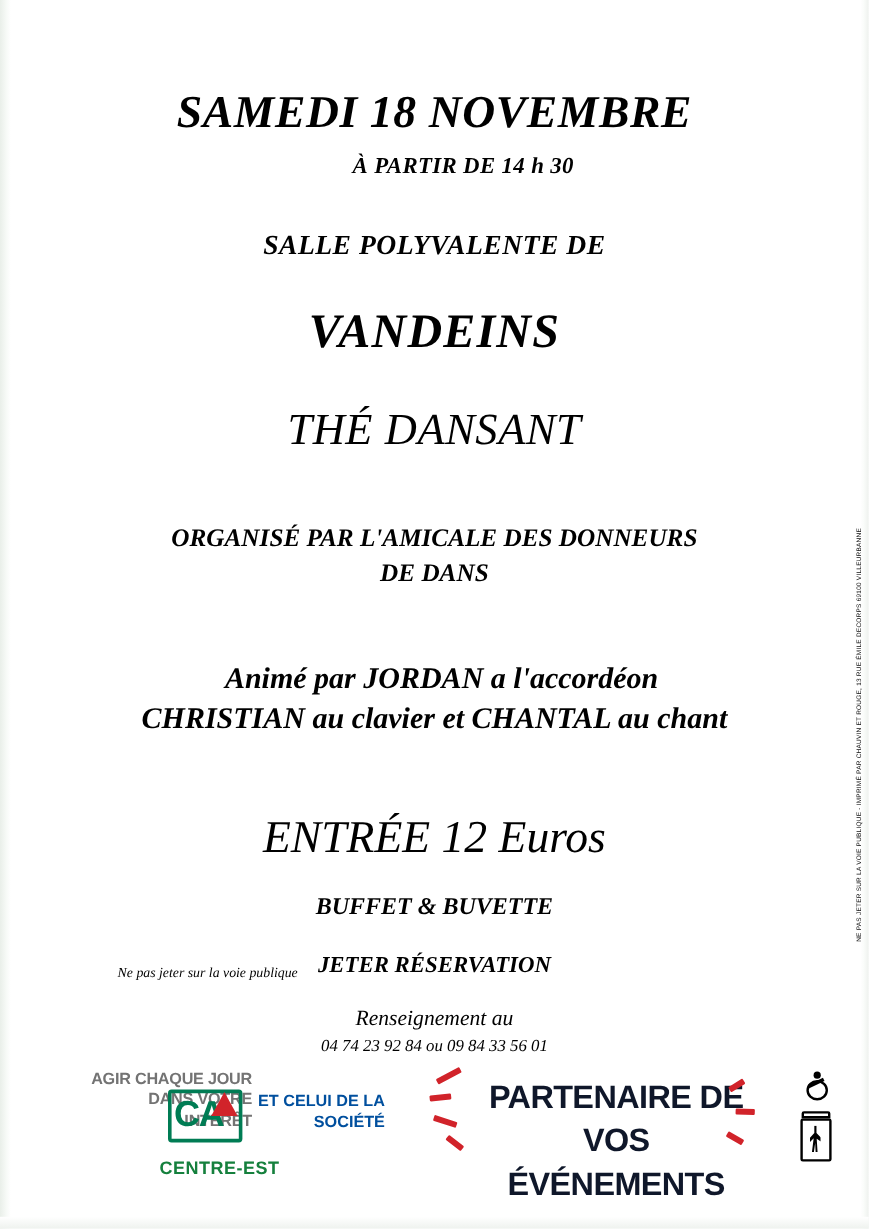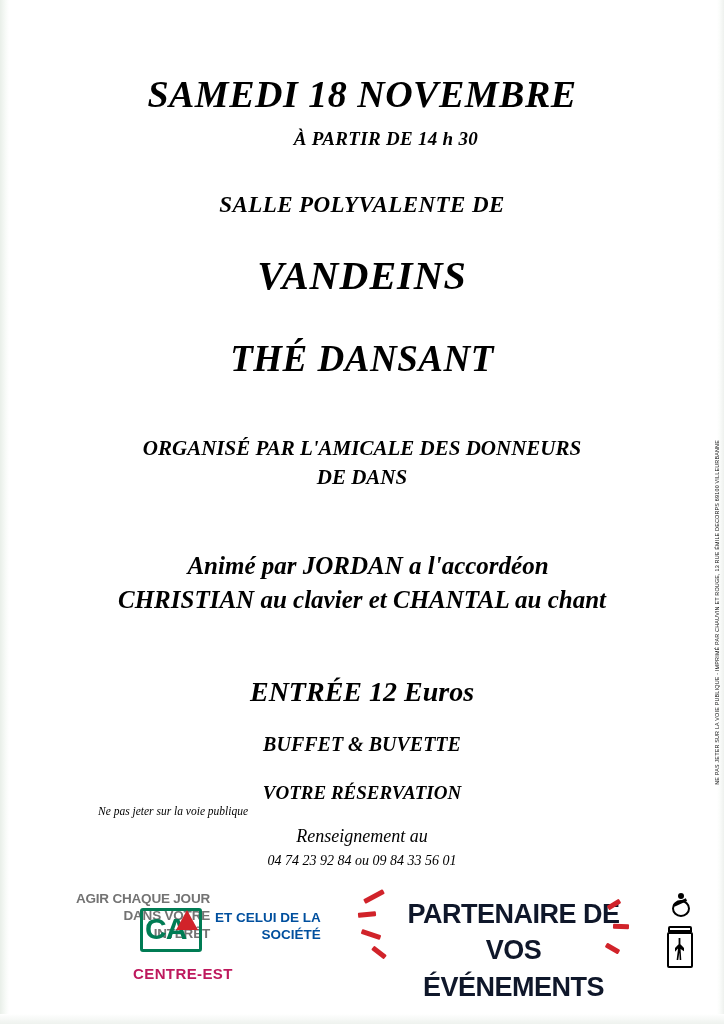--- a/index.html
+++ b/index.html
@@ -78,21 +78,21 @@
   }
   .l-venue-name {
     font-size: 40px;
     font-weight: bold;
     font-style: italic;
     letter-spacing: 1px;
     margin-top: 34px;
   }
   .l-event {
     font-size: 37px;
-    font-weight: bold;
+    font-weight: normal;
     font-style: italic;
     letter-spacing: 0.5px;
     margin-top: 38px;
   }
   .l-org1 {
     font-size: 21px;
     font-weight: bold;
     font-style: italic;
     margin-top: 56px;
   }
@@ -109,22 +109,22 @@
     margin-top: 62px;
     padding-left: 12px;
   }
   .l-artists2 {
     font-size: 25px;
     font-weight: bold;
     font-style: italic;
     margin-top: 6px;
   }
   .l-price {
-    font-size: 28px;
-    font-weight: bold;
+    font-size: 38px;
+    font-weight: normal;
     font-style: italic;
     margin-top: 62px;
   }
   .l-buffet {
     font-size: 20px;
     font-weight: bold;
     font-style: italic;
     margin-top: 25px;
   }
   .l-reservation {
@@ -242,21 +242,21 @@
     color: #004f9e;
     text-align: right;
   }
   .ca-centre-est {
     position: absolute;
     left: 78px;
     top: 85px;
     font-family: "Liberation Sans", sans-serif;
     font-weight: bold;
     font-size: 15px;
-    color: #be185d;
+    color: #15803d;
     letter-spacing: 0.4px;
   }
 
   .partner-block {
     position: absolute;
     left: 355px;
     top: 18px;
     width: 275px;
     height: 90px;
   }
@@ -363,21 +363,21 @@
     <div class="line l-time">À PARTIR DE 14 h 30</div>
     <div class="line l-venue-label">SALLE POLYVALENTE DE</div>
     <div class="line l-venue-name">VANDEINS</div>
     <div class="line l-event">THÉ DANSANT</div>
     <div class="line l-org1">ORGANISÉ PAR L'AMICALE DES DONNEURS</div>
     <div class="line l-org2">DE DANS</div>
     <div class="line l-artists1">Animé par  JORDAN a l'accordéon</div>
     <div class="line l-artists2">CHRISTIAN au clavier et CHANTAL au chant</div>
     <div class="line l-price">ENTRÉE 12 Euros</div>
     <div class="line l-buffet">BUFFET &amp; BUVETTE</div>
-    <div class="line l-reservation">VOTRE RÉSERVATION</div>
+    <div class="line l-reservation">JETER RÉSERVATION</div>
     <div class="line l-info-label">Renseignement au</div>
     <div class="line l-phones">04 74 23 92 84  ou  09 84 33 56 01</div>
   </div>
 
   <div class="legal-note">Ne pas jeter sur la voie publique</div>
 
   <div class="vertical-note">NE PAS JETER SUR LA VOIE PUBLIQUE - IMPRIMÉ PAR CHAUVIN ET ROUGE, 13 RUE ÉMILE DECORPS 69100 VILLEURBANNE</div>
 
   <div class="footer">
 

